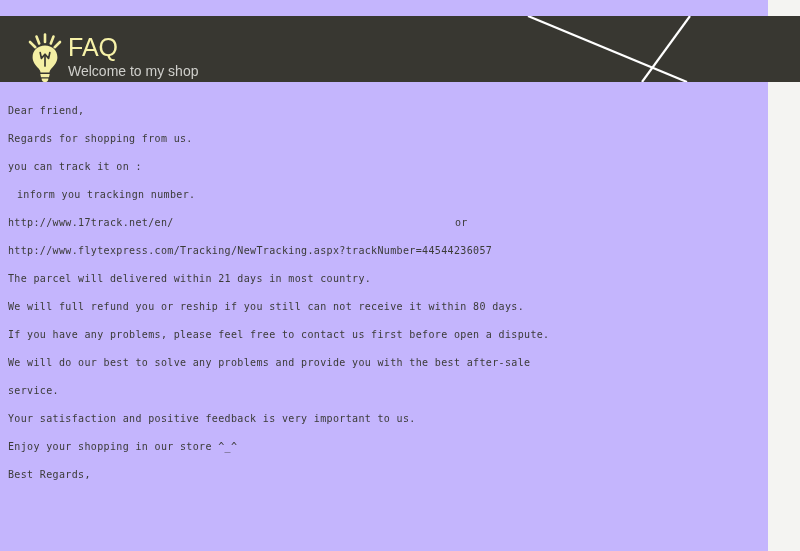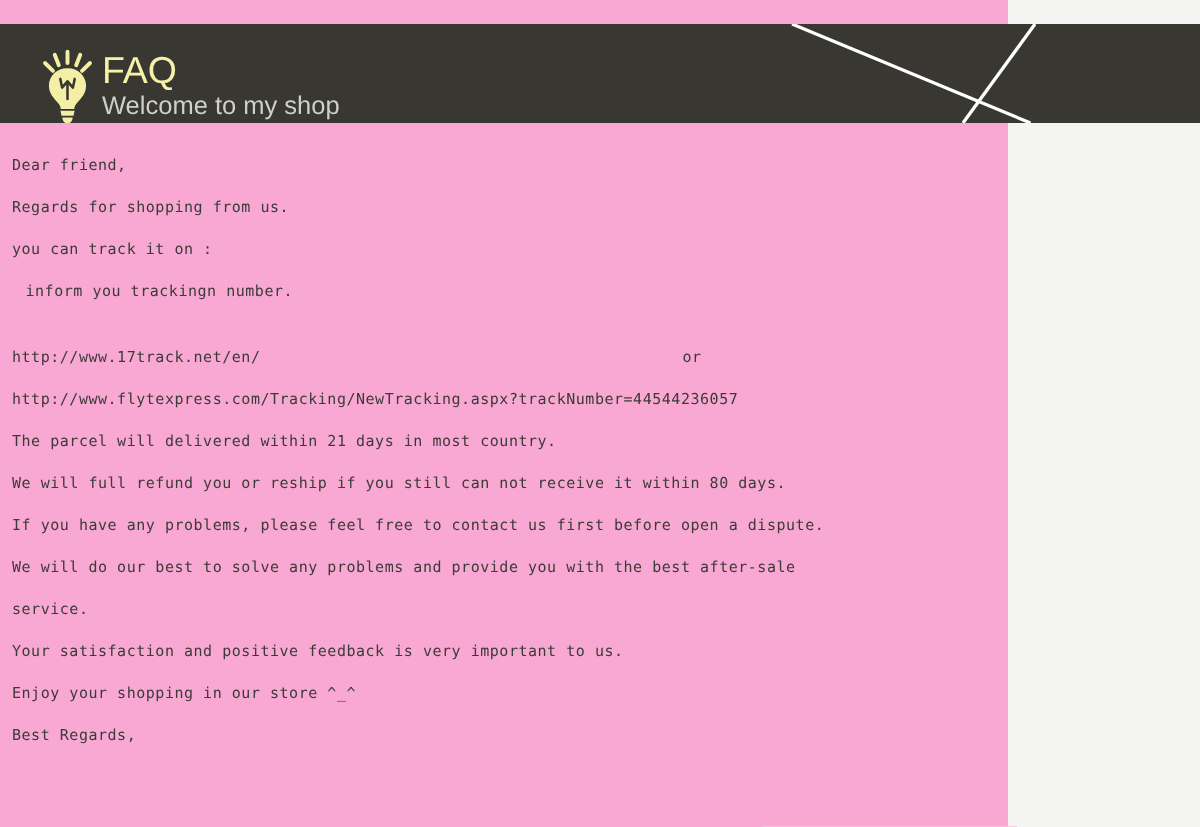--- a/index.html
+++ b/index.html
@@ -8,23 +8,23 @@
   }
   body {
     width: 800px;
     height: 551px;
     background: #f4f4f2;
     font-family: "Liberation Sans", sans-serif;
     overflow: hidden;
   }
   #page {
     position: relative;
-    width: 672px;
+    width: 768px;
     height: 551px;
-    background: #f9a8d4;
+    background: #c4b5fd;
   }
 
   
   #faq-header {
     position: absolute;
     left: 0;
     top: 16px;
     width: 800px;
     height: 66px;
     background: #383731;
@@ -54,21 +54,21 @@
     font-family: "Liberation Sans", sans-serif;
     font-size: 25px;
     line-height: 27px;
     font-weight: 400;
     color: #f6f1a8;
     letter-spacing: 0px;
     white-space: nowrap;
   }
   #faq-subtitle {
     font-family: "Liberation Sans", sans-serif;
-    font-size: 17px;
+    font-size: 14px;
     line-height: 18px;
     font-weight: 400;
     color: #cfcfcb;
     white-space: nowrap;
     margin-top: 1px;
   }
 
   
   #faq-body {
     position: absolute;
@@ -84,21 +84,20 @@
     color: #3b3b38;
     letter-spacing: 0.35px;
     white-space: pre;
   }
   .faq-line.indent {
     padding-left: 9px;
   }
   .line-split {
     display: flex;
     align-items: baseline;
-    margin-top: 16px;
   }
   .line-split .seg-a {
     width: 447px;
     flex: 0 0 auto;
   }
 </style>
 </head>
 <body>
 
 <div id="page">

